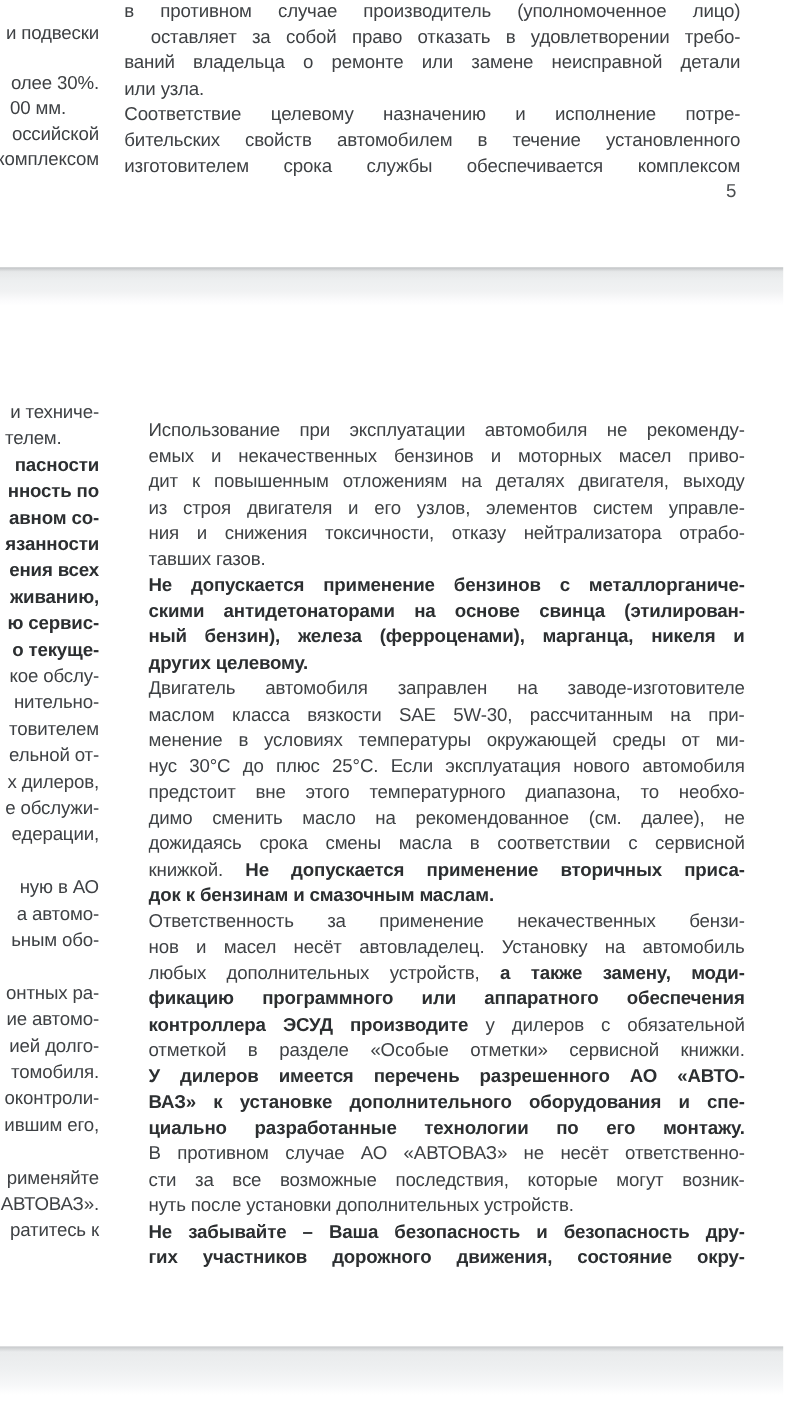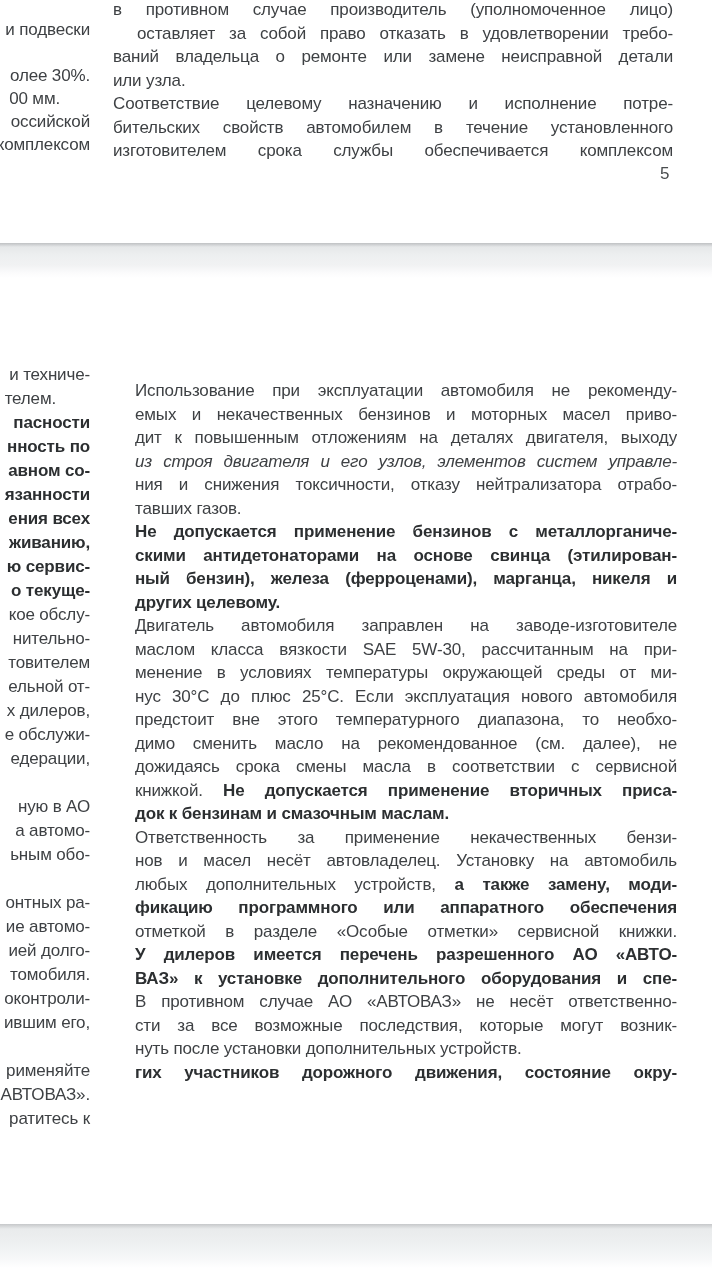--- a/index.html
+++ b/index.html
@@ -86,45 +86,48 @@
         <div class="line nj" style="height: 24px; line-height: 24px;"><span>ившим его,</span></div>
         <div class="line nj" style="height: 24px; line-height: 24px;"></div>
         <div class="line nj" style="height: 24px; line-height: 24px;"><span>рименяйте</span></div>
         <div class="line nj" style="height: 24px; line-height: 24px;"><span>АВТОВАЗ».</span></div>
         <div class="line nj" style="height: 24px; line-height: 24px;"><span>ратитесь к</span></div>
       </div>
     <div class="col" id="main-right" style="left:135px;top:87px;width:542px;">
         <div class="line" style="height: 23.5px; line-height: 23.5px; margin-top: 14px;"><span>Использование при эксплуатации автомобиля не рекоменду-</span></div>
         <div class="line" style="height: 23.5px; line-height: 23.5px;"><span>емых и некачественных бензинов и моторных масел приво-</span></div>
         <div class="line" style="height: 23.5px; line-height: 23.5px;"><span>дит к повышенным отложениям на деталях двигателя, выходу</span></div>
-        <div class="line" style="height: 23.5px; line-height: 23.5px; font-style: italic;"><span>из строя двигателя и его узлов, элементов систем управле-</span></div>
+        <div class="line" style="height: 23.5px; line-height: 23.5px;"><span>из строя двигателя и его узлов, элементов систем управле-</span></div>
         <div class="line" style="height: 23.5px; line-height: 23.5px;"><span>ния и снижения токсичности, отказу нейтрализатора отрабо-</span></div>
         <div class="line nj" style="height: 23.5px; line-height: 23.5px;"><span>тавших газов.</span></div>
         <div class="line" style="height: 23.5px; line-height: 23.5px;"><span class="bold">Не допускается применение бензинов с металлорганиче-</span></div>
         <div class="line" style="height: 23.5px; line-height: 23.5px;"><span class="bold">скими антидетонаторами на основе свинца (этилирован-</span></div>
         <div class="line" style="height: 23.5px; line-height: 23.5px;"><span class="bold">ный бензин), железа (ферроценами), марганца, никеля и</span></div>
         <div class="line nj" style="height: 23.5px; line-height: 23.5px;"><span class="bold">других целевому.</span></div>
         <div class="line" style="height: 23.5px; line-height: 23.5px;"><span>Двигатель автомобиля заправлен на заводе-изготовителе</span></div>
         <div class="line" style="height: 23.5px; line-height: 23.5px;"><span>маслом класса вязкости SAE 5W-30, рассчитанным на при-</span></div>
         <div class="line" style="height: 23.5px; line-height: 23.5px;"><span>менение в условиях температуры окружающей среды от ми-</span></div>
         <div class="line" style="height: 23.5px; line-height: 23.5px;"><span>нус 30°С до плюс 25°С. Если эксплуатация нового автомобиля</span></div>
         <div class="line" style="height: 23.5px; line-height: 23.5px;"><span>предстоит вне этого температурного диапазона, то необхо-</span></div>
         <div class="line" style="height: 23.5px; line-height: 23.5px;"><span>димо сменить масло на рекомендованное (см. далее), не</span></div>
         <div class="line" style="height: 23.5px; line-height: 23.5px;"><span>дожидаясь срока смены масла в соответствии с сервисной</span></div>
         <div class="line" style="height: 23.5px; line-height: 23.5px;"><span>книжкой. </span><span class="bold">Не допускается применение вторичных приса-</span></div>
         <div class="line nj" style="height: 23.5px; line-height: 23.5px;"><span class="bold">док к бензинам и смазочным маслам.</span></div>
         <div class="line" style="height: 23.5px; line-height: 23.5px;"><span>Ответственность за применение некачественных бензи-</span></div>
         <div class="line" style="height: 23.5px; line-height: 23.5px;"><span>нов и масел несёт автовладелец. Установку на автомобиль</span></div>
         <div class="line" style="height: 23.5px; line-height: 23.5px;"><span>любых дополнительных устройств, </span><span class="bold">а также замену, моди-</span></div>
         <div class="line" style="height: 23.5px; line-height: 23.5px;"><span class="bold">фикацию программного или аппаратного обеспечения</span></div>
+        <div class="line" style="height: 23.5px; line-height: 23.5px;"><span class="bold">контроллера ЭСУД производите</span><span> у дилеров с обязательной</span></div>
         <div class="line" style="height: 23.5px; line-height: 23.5px;"><span>отметкой в разделе «Особые отметки» сервисной книжки.</span></div>
         <div class="line" style="height: 23.5px; line-height: 23.5px;"><span class="bold">У дилеров имеется перечень разрешенного АО «АВТО-</span></div>
         <div class="line" style="height: 23.5px; line-height: 23.5px;"><span class="bold">ВАЗ» к установке дополнительного оборудования и спе-</span></div>
+        <div class="line" style="height: 23.5px; line-height: 23.5px;"><span class="bold">циально разработанные технологии по его монтажу.</span></div>
         <div class="line" style="height: 23.5px; line-height: 23.5px;"><span>В противном случае АО «АВТОВАЗ» не несёт ответственно-</span></div>
         <div class="line" style="height: 23.5px; line-height: 23.5px;"><span>сти за все возможные последствия, которые могут возник-</span></div>
         <div class="line nj" style="height: 23.5px; line-height: 23.5px; text-align: right;"><span>нуть после установки дополнительных устройств.</span></div>
+        <div class="line" style="height: 23.5px; line-height: 23.5px;"><span class="bold">Не забывайте – Ваша безопасность и безопасность дру-</span></div>
         <div class="line" style="height: 23.5px; line-height: 23.5px;"><span class="bold">гих участников дорожного движения, состояние окру-</span></div>
       </div>
   </section>
 
   <div class="separator sep-bottom"></div>
 
 </div>
 
 </body></html>

